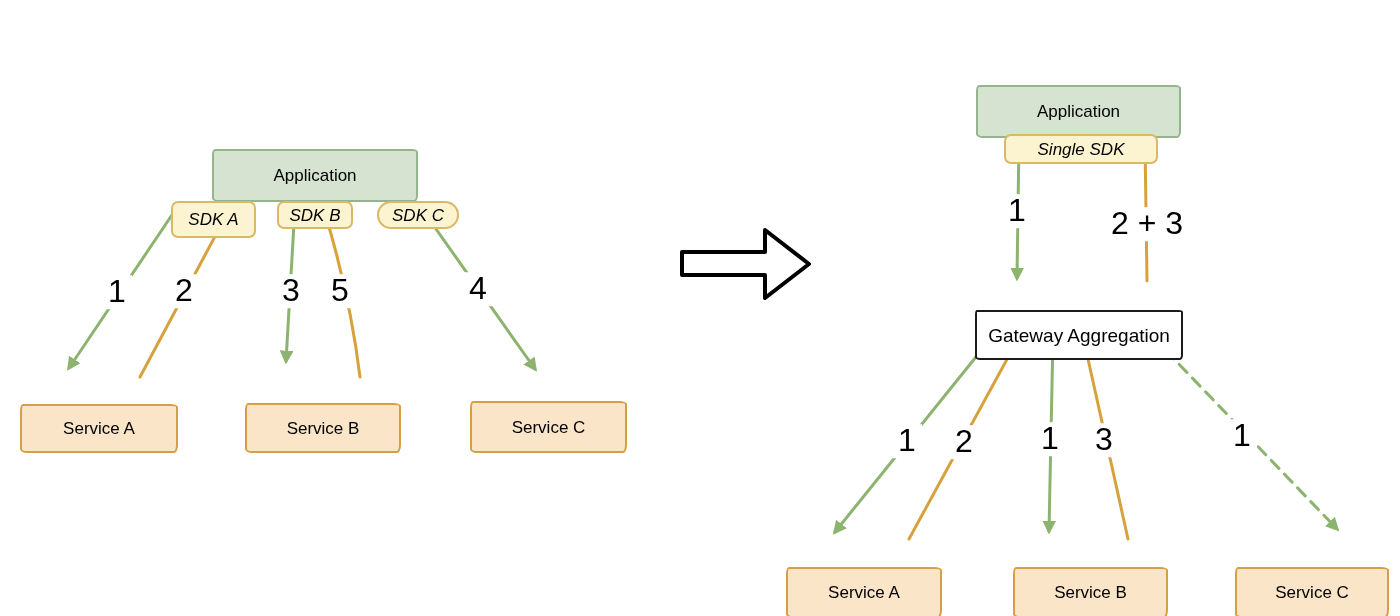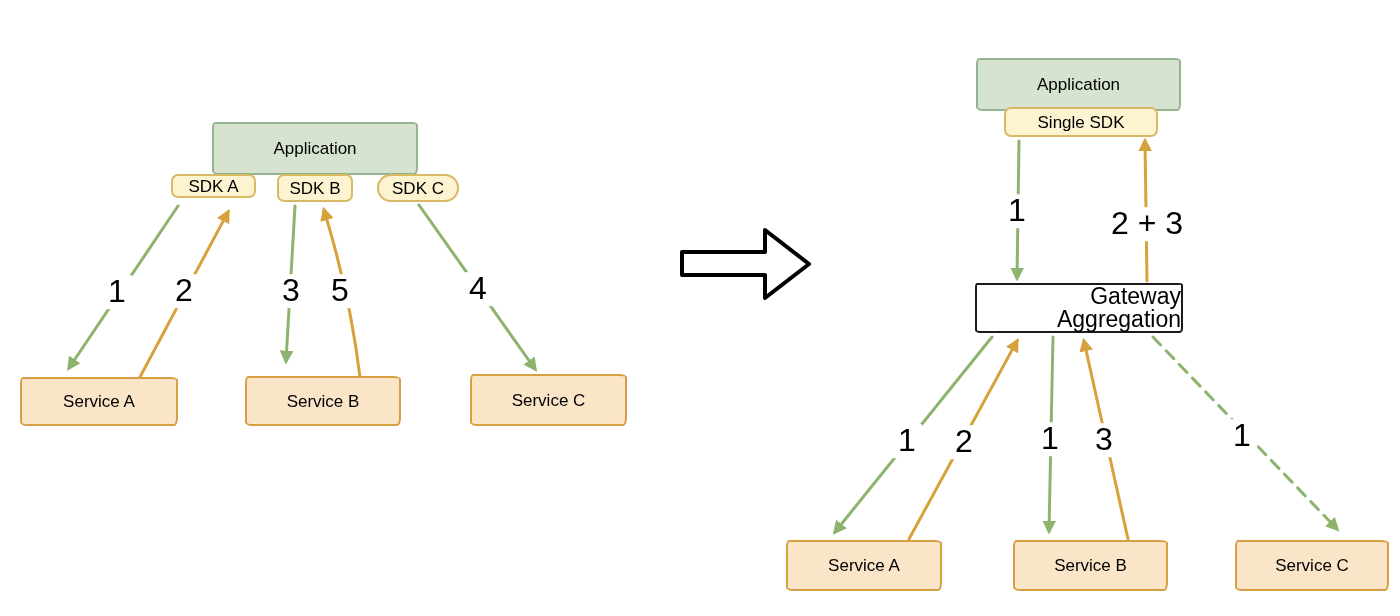--- a/index.html
+++ b/index.html
@@ -12,37 +12,37 @@
   }
   html,body{margin:0;padding:0;background:#fff;}
   .canvas{
     position:relative; width:1400px; height:616px; background:#fff;
     font-family:"Liberation Sans","DejaVu Sans",sans-serif; color:var(--label-text);
     overflow:hidden;
   }
   .edges{position:absolute; inset:0; z-index:1;}
   .node{
     position:absolute; z-index:2; display:flex; align-items:center; justify-content:center;
-    font-size:17px; line-height:1; box-sizing:border-box; text-align:right;
+    font-size:17px; line-height:1; box-sizing:border-box; text-align:left;margin-top:27px;
   }
   .green-box{
     background:var(--box-green-fill); border:2px solid var(--box-green-border);
     border-radius:3px 6px 4px 7px / 6px 3px 7px 4px;
   }
   .sdk-box{
     background:var(--box-yellow-fill); border:2px solid var(--box-yellow-border);
-    border-radius:7px; font-size:17px;
+    border-radius:7px; font-size:17px;font-style:italic;
   }
   .service-box{
     background:var(--box-peach-fill); border:2px solid var(--box-peach-border);
     border-radius:3px 8px 4px 7px / 7px 3px 8px 4px;
   }
   .gateway-box{
     background:var(--gateway-fill); border:2px solid var(--gateway-border);
-    border-radius:2px 5px 3px 5px / 5px 2px 5px 3px; font-size:23px;
+    border-radius:2px 5px 3px 5px / 5px 2px 5px 3px; font-size:19px;
   }
   .edge-num{
     position:absolute; z-index:3; transform:translate(-50%,-50%);
     background:#fff; padding:0 6px; font-size:32px; line-height:1.05;
     white-space:nowrap; color:var(--label-text);
   }
   .edge-line{stroke-width:3; fill:none; stroke-linecap:round;}
   .green-line{stroke:var(--arrow-green);}
   .orange-line{stroke:var(--arrow-orange);}
   .dashed{stroke-dasharray:11 8;}
@@ -80,21 +80,21 @@
     <path class="edge-line orange-line" d="M1147,281 L1145,141" marker-end="url(#mo)"></path>
 
     <path class="edge-line green-line" d="M992,337 L835,532" marker-end="url(#mg)"></path>
     <path class="edge-line orange-line" d="M909,539 L1017,341" marker-end="url(#mo)"></path>
     <path class="edge-line green-line" d="M1053,337 L1049,531" marker-end="url(#mg)"></path>
     <path class="edge-line orange-line" d="M1128,539 L1084,341" marker-end="url(#mo)"></path>
     <path class="edge-line green-line dashed" d="M1153,337 L1337,529" marker-end="url(#mg)"></path>
   </svg>
 
   <div class="node green-box" style="left:212px; top:122px; width:206px; height:53px;">Application</div>
-  <div class="node sdk-box" style="left:171px; top:174px; width:85px; height:24px;">SDK A</div>
+  <div class="node sdk-box" style="left:171px; top:174px; width:85px; height:37px;">SDK A</div>
   <div class="node sdk-box" style="left:277px; top:174px; width:76px; height:28px;">SDK B</div>
   <div class="node sdk-box" style="left:377px; top:174px; width:82px; height:28px;border-radius:14px;">SDK C</div>
   <div class="node service-box" style="left:20px;  top:377px; width:158px; height:49px;">Service A</div>
   <div class="node service-box" style="left:245px; top:376px; width:156px; height:50px;">Service B</div>
   <div class="node service-box" style="left:470px; top:374px; width:157px; height:52px;">Service C</div>
 
   <div class="edge-num" style="left:117px; top:292px;">1</div>
   <div class="edge-num" style="left:184px; top:291px;">2</div>
   <div class="edge-num" style="left:291px; top:291px;">3</div>
   <div class="edge-num" style="left:340px; top:291px;">5</div>

